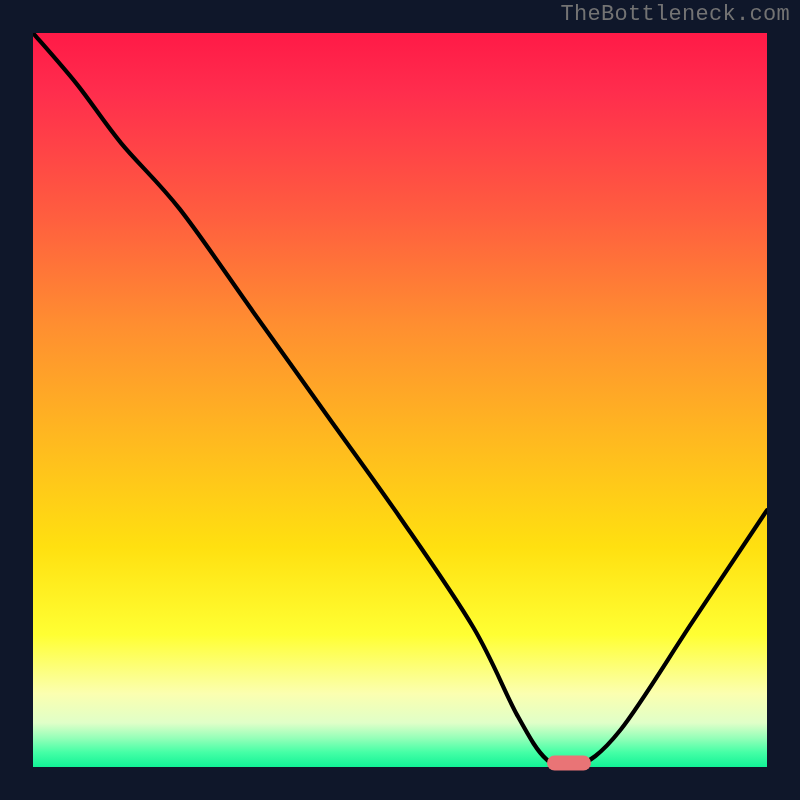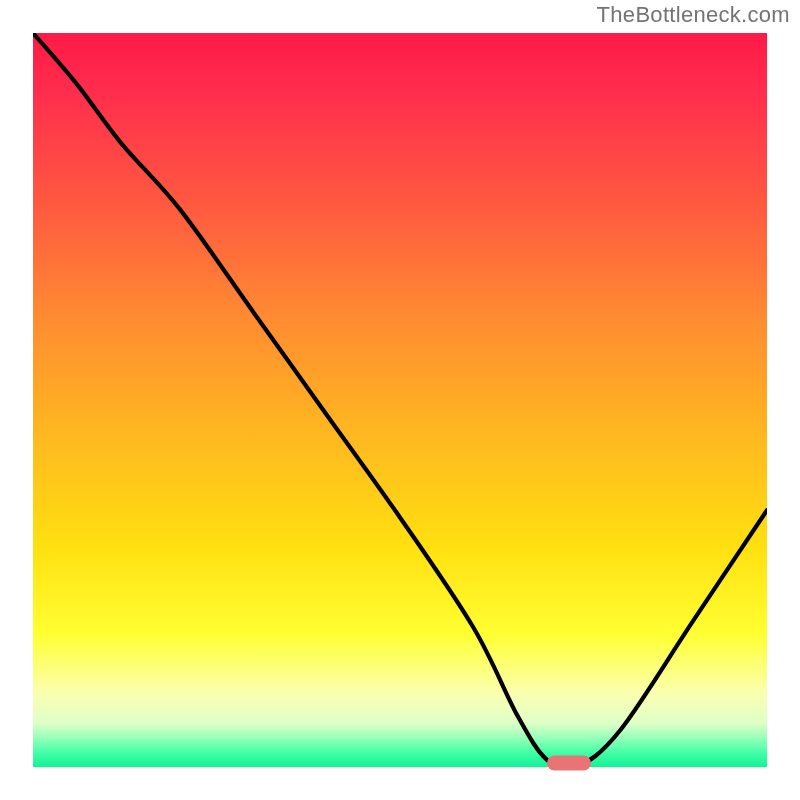--- a/index.html
+++ b/index.html
@@ -8,21 +8,22 @@
     width: 800px;
     height: 800px;
     background: #000000;
     font-family: Arial, Helvetica, sans-serif;
     overflow: hidden;
   }
   .outer {
     position: relative;
     width: 800px;
     height: 800px;
-    background: #ffffff;
+    background: #0f172a;
+    font-family: Liberation Mono, monospace;
   }
   .watermark {
     position: absolute;
     top: 2px;
     right: 10px;
     color: #737373;
     font-size: 22px;
     font-weight: 500;
     letter-spacing: 0.3px;
     z-index: 20;

